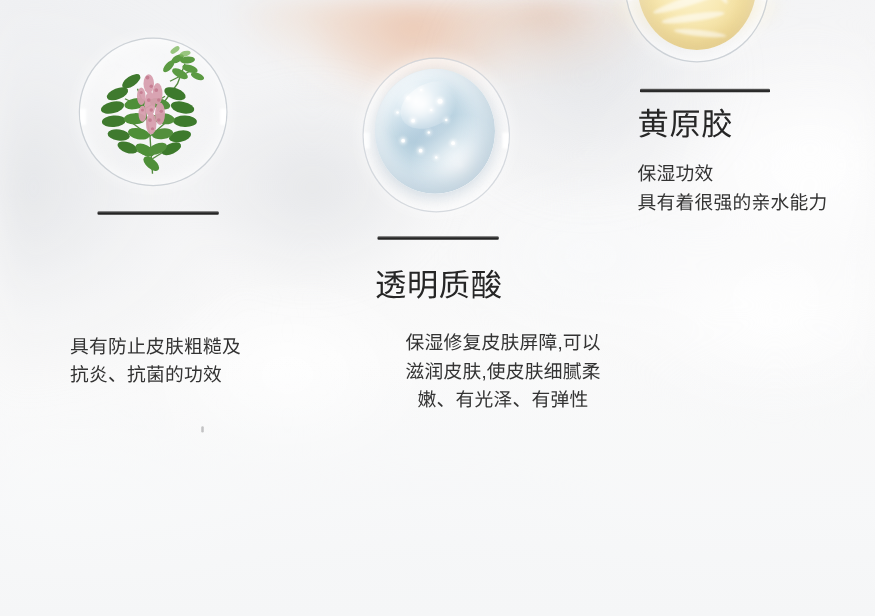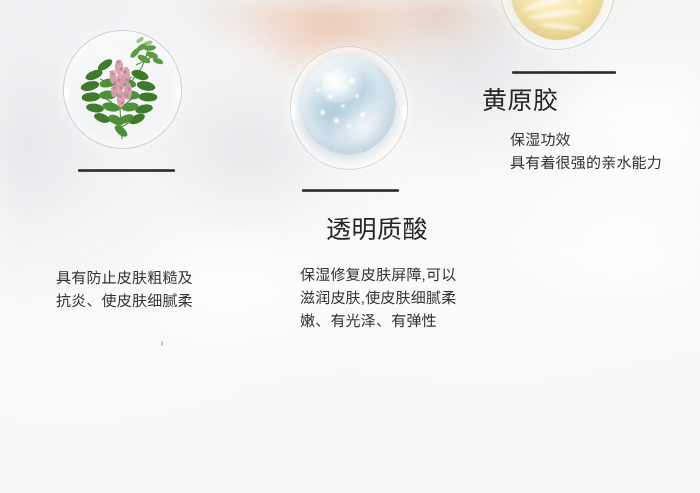--- a/index.html
+++ b/index.html
@@ -181,25 +181,25 @@
     white-space: pre-line;
     font-weight: 400;
   }
 
   
   #divider-1 { left: 78px;  top: 169px; width: 97px; }
   #title-1   { left: 56px;  top: 196px; width: 210px; }
   #desc-1    { left: 56px;  top: 266px; width: 220px; }
 
   #divider-2 { left: 302px; top: 189px; width: 97px; }
-  #title-2   { left: 300px; top: 214px; width: 200px; margin-left: 26px; }
-  #desc-2    { left: 300px; top: 263px; width: 205px; }
+  #title-2   { left: 300px; top: 214px; width: 200px; }
+  #desc-2    { left: 300px; top: 263px; width: 205px; text-align: center; }
 
   #divider-3 { left: 512px; top: 71px;  width: 104px; }
-  #title-3   { left: 482px; top: 85px;  width: 190px; }
+  #title-3   { left: 510px; top: 85px;  width: 190px; }
   #desc-3    { left: 510px; top: 128px; width: 200px; }
 
   
   #artifact-dot {
     position: absolute;
     left: 161px; top: 341px;
     width: 2px; height: 5px;
     background: rgba(150,150,152,0.55);
     border-radius: 1px;
   }
@@ -295,21 +295,21 @@
 
       <g fill="#7fb85f" opacity="0.8">
         <ellipse cx="84" cy="12" rx="4.6" ry="2.2" transform="rotate(-16 84 12)"></ellipse>
         <ellipse cx="76" cy="9" rx="4.2" ry="2.0" transform="rotate(-36 76 9)"></ellipse>
       </g>
     </svg>
   </div>
 
   <div class="divider" id="divider-1"></div>
   <div class="desc" id="desc-1">具有防止皮肤粗糙及
-抗炎、使皮肤细腻柔</div>
+抗炎、抗菌的功效</div>
   <div id="artifact-dot"></div>
 
   <div class="bubble" id="bubble-water">
     <div class="droplet">
       <div class="droplet-sheen"></div>
       <div class="sparkle" style="left:26%;top:22%;width:3px;height:3px;"></div>
       <div class="sparkle" style="left:38%;top:16%;width:2px;height:2px;"></div>
       <div class="sparkle" style="left:52%;top:24%;width:4px;height:4px;"></div>
       <div class="sparkle" style="left:30%;top:40%;width:3px;height:3px;"></div>
       <div class="sparkle" style="left:44%;top:50%;width:2px;height:2px;"></div>

